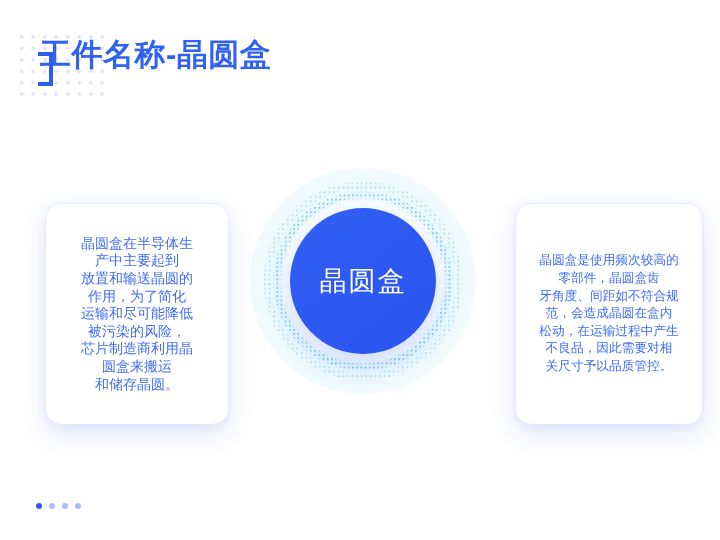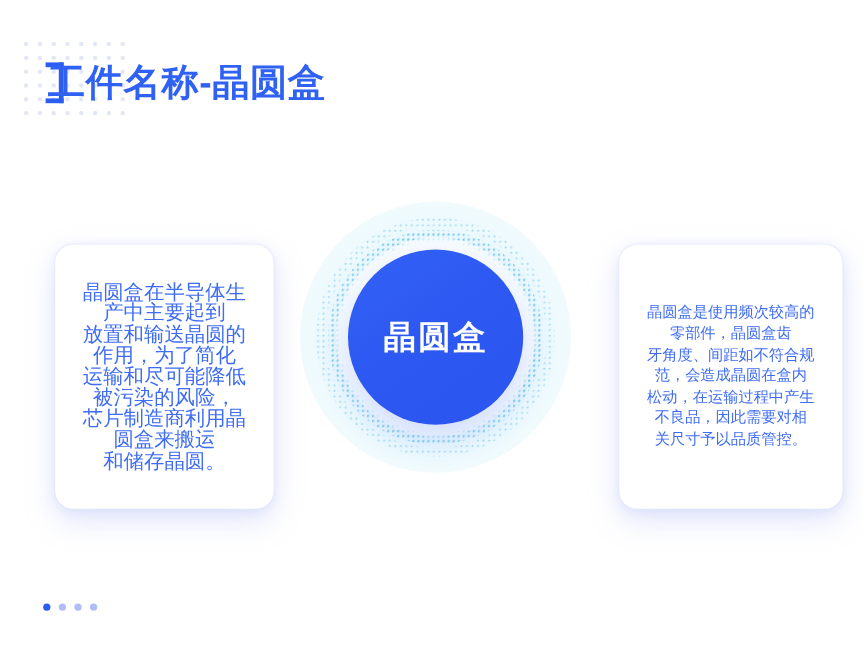--- a/index.html
+++ b/index.html
@@ -38,21 +38,21 @@
     width: 15px;
     height: 34px;
     border-top: 4px solid #2b5ef0;
     border-right: 4px solid #2b5ef0;
     border-bottom: 4px solid #2b5ef0;
     box-sizing: border-box;
   }
   .page-title {
     position: absolute;
     left: 40px;
-    top: 50px;
+    top: 36px;
     font-size: 31px;
     font-weight: bold;
     color: #2f62f2;
     letter-spacing: 0.5px;
     white-space: nowrap;
     line-height: 38px;
   }
 
   
   .center-wrap {
@@ -104,21 +104,21 @@
     border-radius: 50%;
     background: linear-gradient(145deg, #3361f5 0%, #2d59f2 45%, #2a55ef 100%);
     box-shadow: 0 10px 26px rgba(45,89,242,0.22);
     display: flex;
     align-items: center;
     justify-content: center;
   }
   .core-label {
     color: #ffffff;
     font-size: 27px;
-    font-weight: bold;
+    font-weight: normal;
     letter-spacing: 2px;
     line-height: 1;
     white-space: nowrap;
   }
 
   
   .card {
     position: absolute;
     top: 204px;
     width: 182px;
@@ -133,21 +133,21 @@
     align-items: center;
     justify-content: center;
     box-sizing: border-box;
     padding: 8px 10px;
   }
   .card-left  { left: 46px;  }
   .card-right { left: 516px; width: 186px; }
 
   .card-text {
     color: #3e6cf4;
-    font-size: 17px;
+    font-size: 14px;
     line-height: 17.6px;
     text-align: center;
     white-space: pre-line;
     font-weight: normal;
   }
   .card-right .card-text { font-size: 12.7px; }
 
   
   .pager {
     position: absolute;

